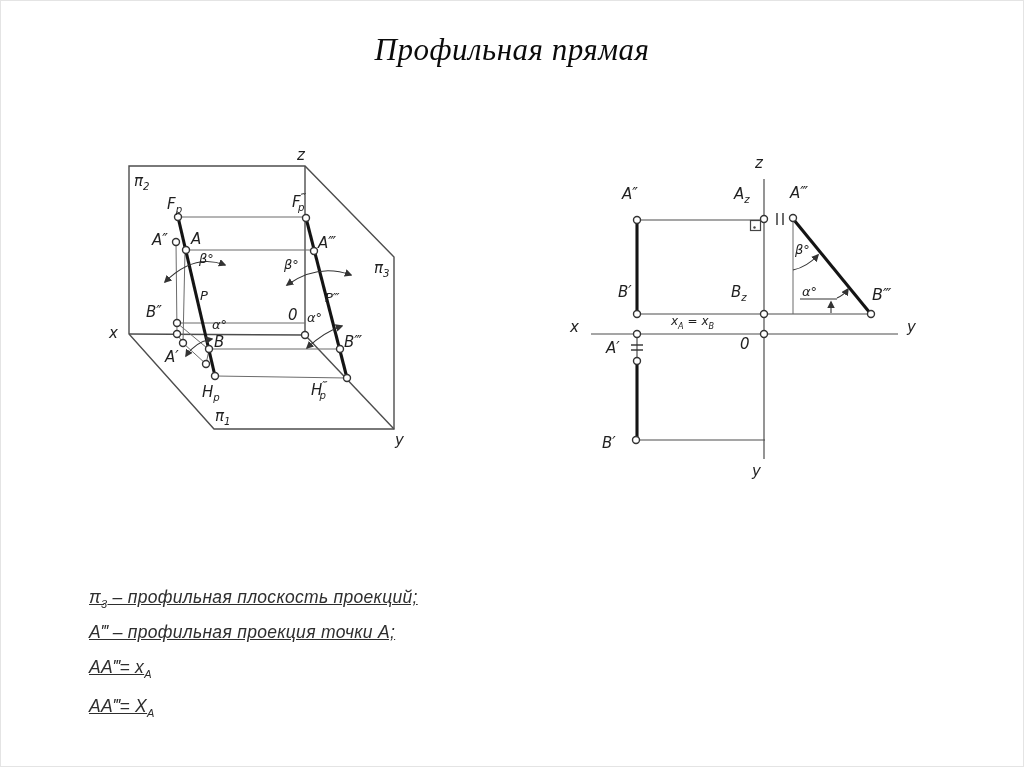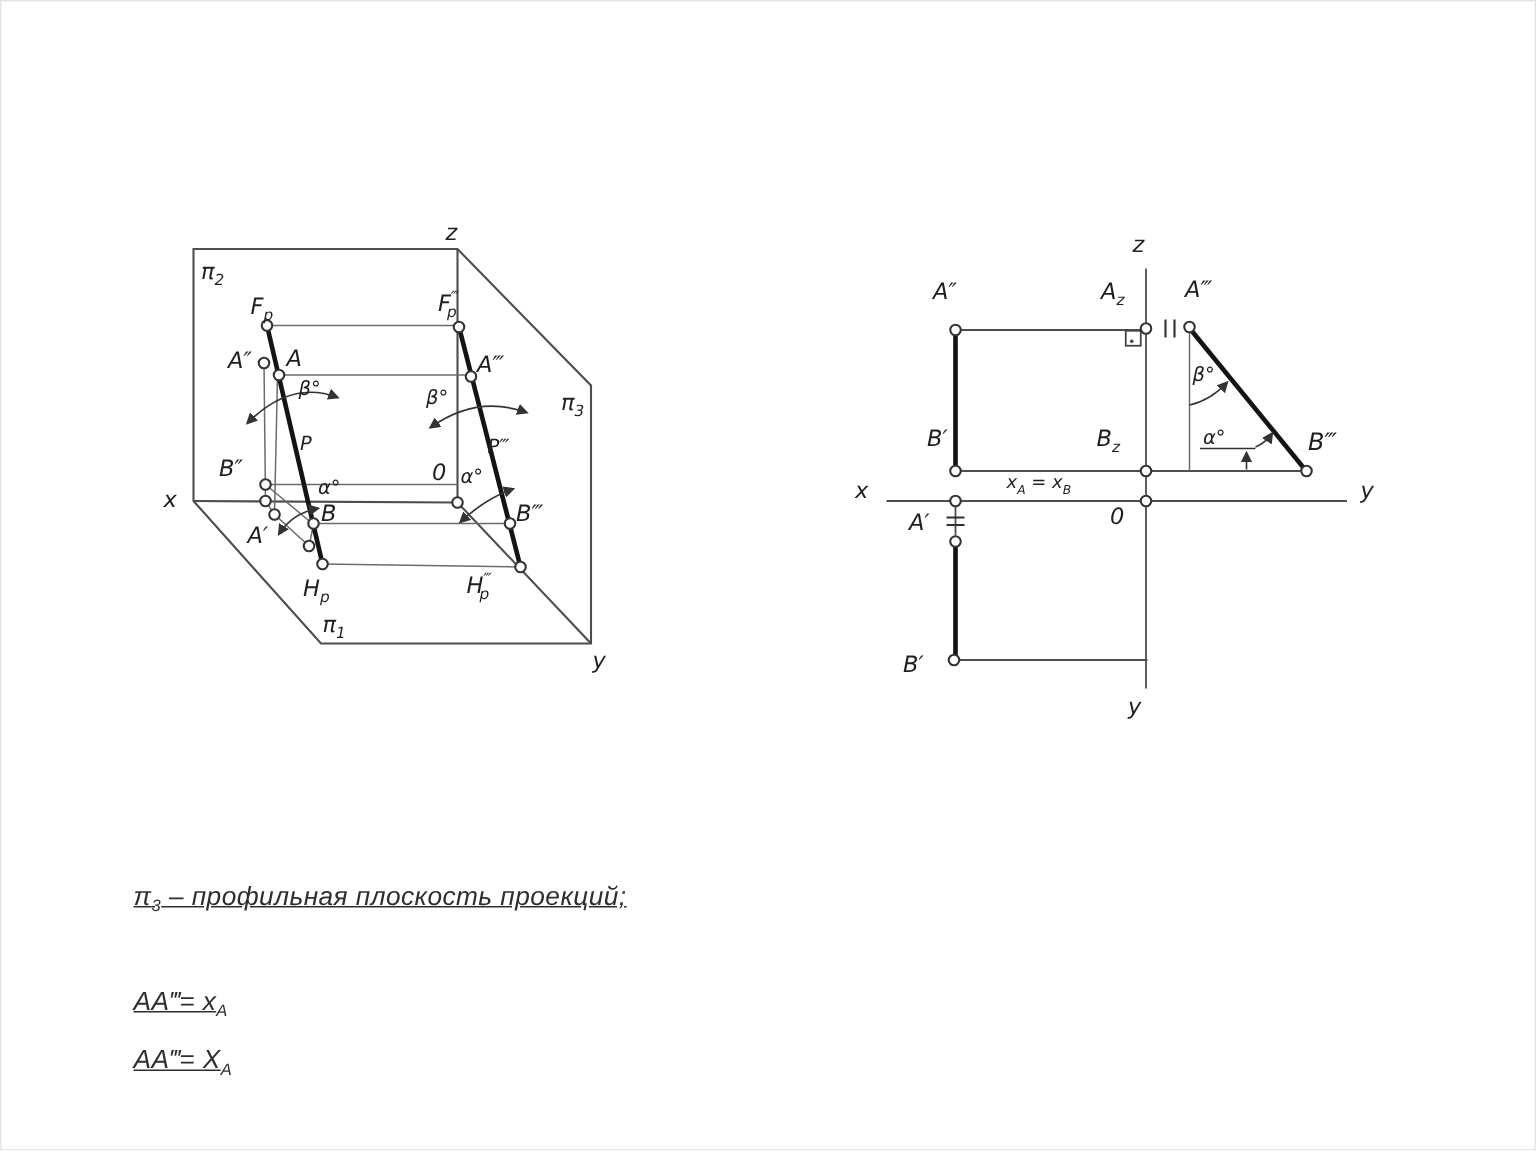--- a/index.html
+++ b/index.html
@@ -31,20 +31,21 @@
     position:absolute;left:88px;white-space:nowrap;
     font-style:italic;font-size:17.5px;color:#2e2e2e;letter-spacing:0.3px;text-decoration:underline;
   }
   .note-line sub{font-size:11px;}
 </style>
 </head>
 <body>
 
 <div id="slide">
 
+  <div id="title">Профильная прямая</div>
 
   <svg id="pictorial-svg" width="320" height="320" viewBox="100 140 320 320">
     <defs>
       <marker id="arr" viewBox="0 0 10 10" refX="8" refY="5" markerWidth="7" markerHeight="7" orient="auto-start-reverse">
         <path d="M0,0 L10,5 L0,10 z" fill="#333"></path>
       </marker>
     </defs>
     <g class="outline">
       <path d="M128,165 H304 L393,256 V428 H213 L128,333 Z"></path>
       <path d="M304,165 V334"></path>
@@ -177,17 +178,18 @@
         <text x="670" y="324" font-size="12"><tspan>x</tspan><tspan dy="4" font-size="68%">A</tspan><tspan dy="-4"> = x</tspan><tspan dy="4" font-size="68%">B</tspan></text>
         <text x="739" y="348"><tspan>0</tspan></text>
         <text x="605" y="352"><tspan>A′</tspan></text>
         <text x="601" y="447"><tspan>B′</tspan></text>
         <text x="751" y="475"><tspan>y</tspan></text>
       </g>
   </svg>
 
   <div id="notes">
       <div class="note-line" style="top: 586px;"><span>π</span><sub>3</sub><span> – профильная плоскость проекций;</span></div>
+      <div class="note-line" style="top: 621px;"><span>А‴ – профильная проекция точки А;</span></div>
       <div class="note-line" style="top: 656px;"><span>АА‴= x</span><sub>A</sub></div>
       <div class="note-line" style="top: 695px;"><span>АА‴= X</span><sub>A</sub></div>
     </div>
 
 </div>
 
 </body></html>

